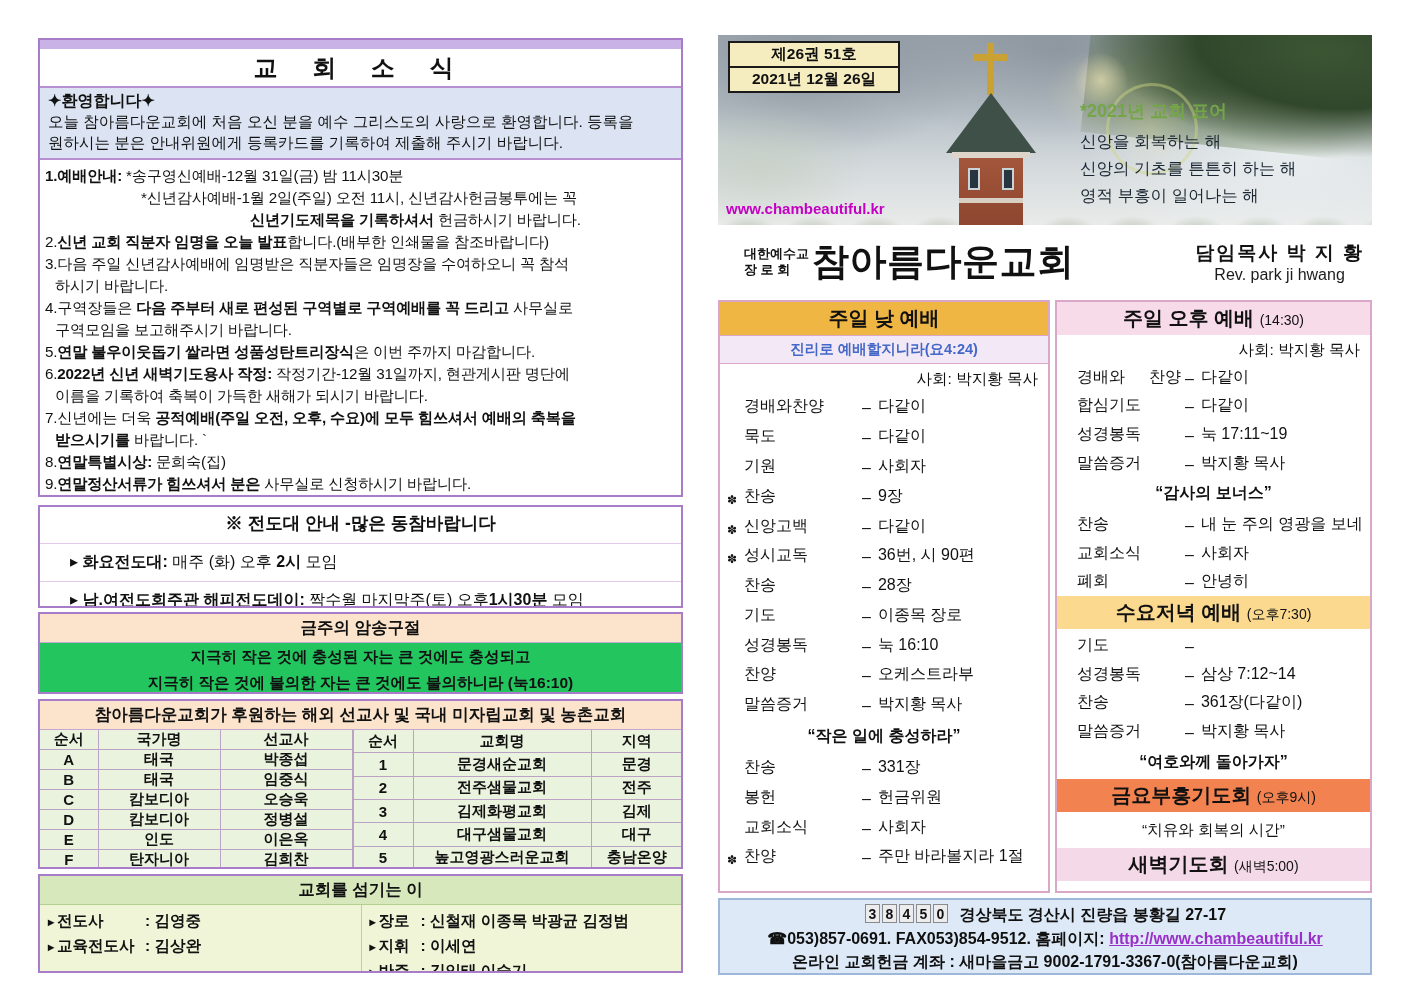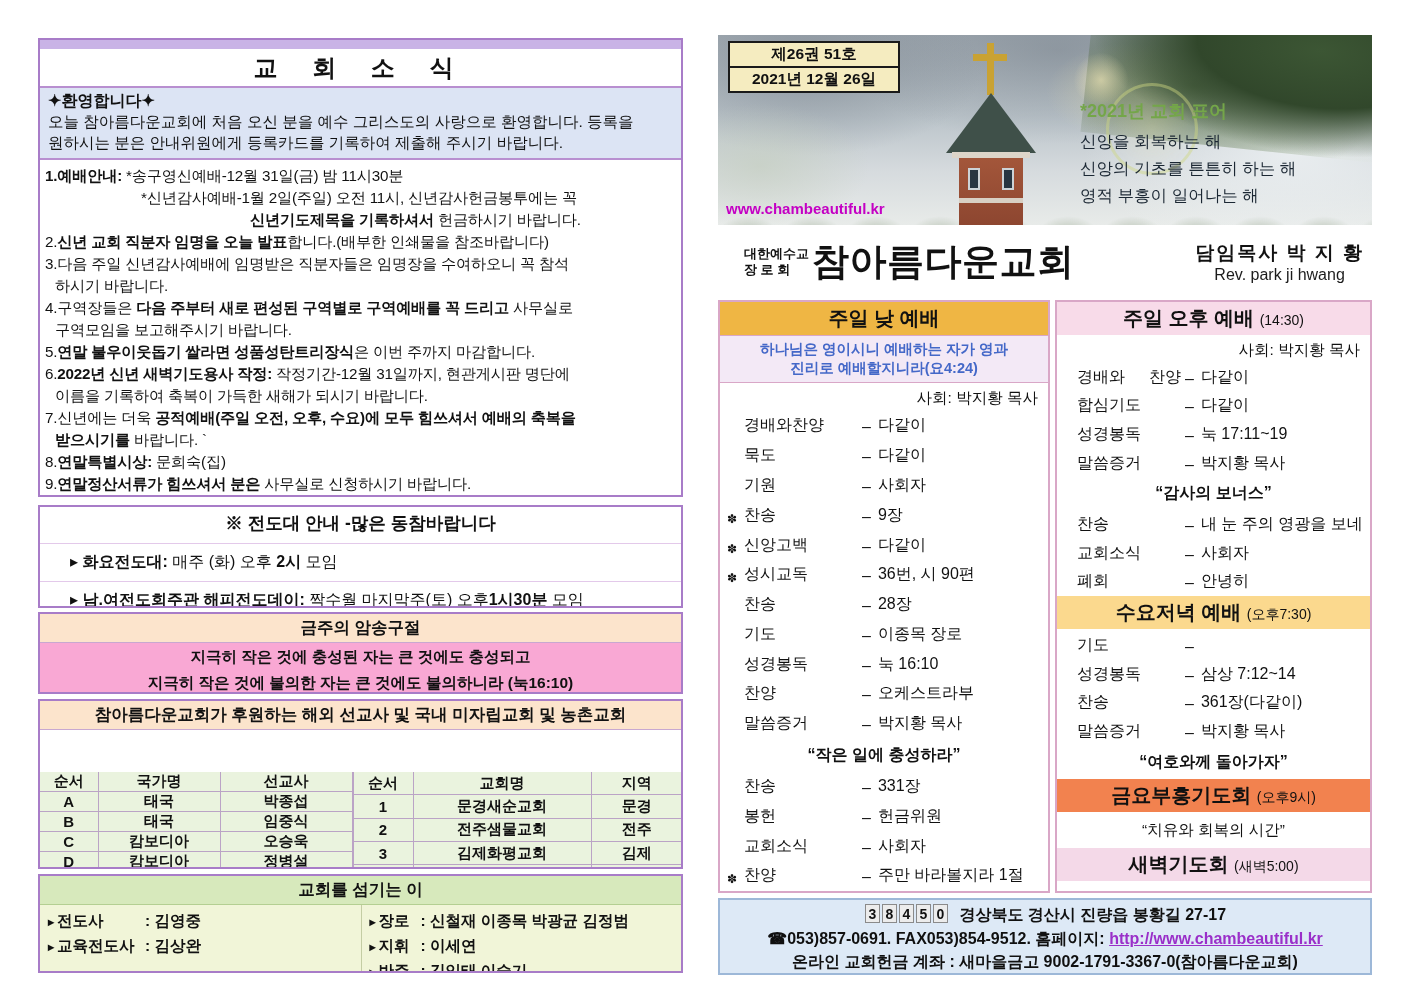--- a/index.html
+++ b/index.html
@@ -22,23 +22,23 @@
   .in2{padding-left:96px;}
   .in3{padding-left:205px;}
 
   .jeondo-box{top:467px;height:103px;}
   .jeondo-title{font-weight:bold;text-align:center;font-size:17.5px;padding:4px 0 8px;border-bottom:1px solid #e3c9ea;}
   .jeondo-items .ln{padding:8px 0 8px 30px;font-size:16px;border-bottom:1px solid #e3c9ea;white-space:nowrap;}
   .jeondo-items .ln:last-child{border-bottom:none;}
 
   .verse-box{top:574px;height:82px;}
   .sec-head{background:#fce4cc;font-weight:bold;text-align:center;font-size:16.5px;padding:3px 0;border-bottom:1px solid #c8a8d0;}
-  .verse-body{background:#f9a8d4;text-align:center;font-size:15.5px;font-weight:bold;line-height:26px;padding-top:1px;height:56px;}
-
-  .mission-box{top:661px;height:170px;display:flex;flex-direction:column;gap:42px;}
+  .verse-body{background:#22c55e;text-align:center;font-size:15.5px;font-weight:bold;line-height:26px;padding-top:1px;height:56px;}
+
+  .mission-box{top:661px;height:170px;display:flex;flex-direction:column;}
   .mission-tables{display:flex;flex:1;background:#eaf3de;}
   .mtable{border-collapse:collapse;height:100%;table-layout:fixed;}
   .mtable.left{width:312px;}
   .mtable.right{width:329px;}
   .mtable th,.mtable td{border:1px solid #bba3c6;text-align:center;background:#eaf3de;font-size:15px;font-weight:bold;padding:0;}
   .mtable tr:first-child th{border-top:none;}
   .mtable.left tr th:first-child,.mtable.left tr td:first-child{border-left:none;}
   .mtable.right tr th:last-child,.mtable.right tr td:last-child{border-right:none;}
 
   .serve-box{top:836px;height:99px;}
@@ -332,21 +332,20 @@
       <div class="church-name">참아름다운교회</div>
       <div class="pastor">
         <div class="pastor-kr">담임목사 박 지 황</div>
         <div class="pastor-en">Rev. park ji hwang</div>
       </div>
     </div>
 
     <div class="col day">
       <div class="w-head gold">주일 낮 예배</div>
       <div class="day-verse">
-        <div>하나님은 영이시니 예배하는 자가 영과</div>
         <div>진리로 예배할지니라(요4:24)</div>
       </div>
       <div class="mc">사회: 박지황 목사</div>
       <div class="order">
           <div class="order-row">
             <span class="star"></span>
             <span class="olabel">경배와찬양</span>
             <span class="odash">–</span>
             <span class="oval">
               <div>다같이</div>

